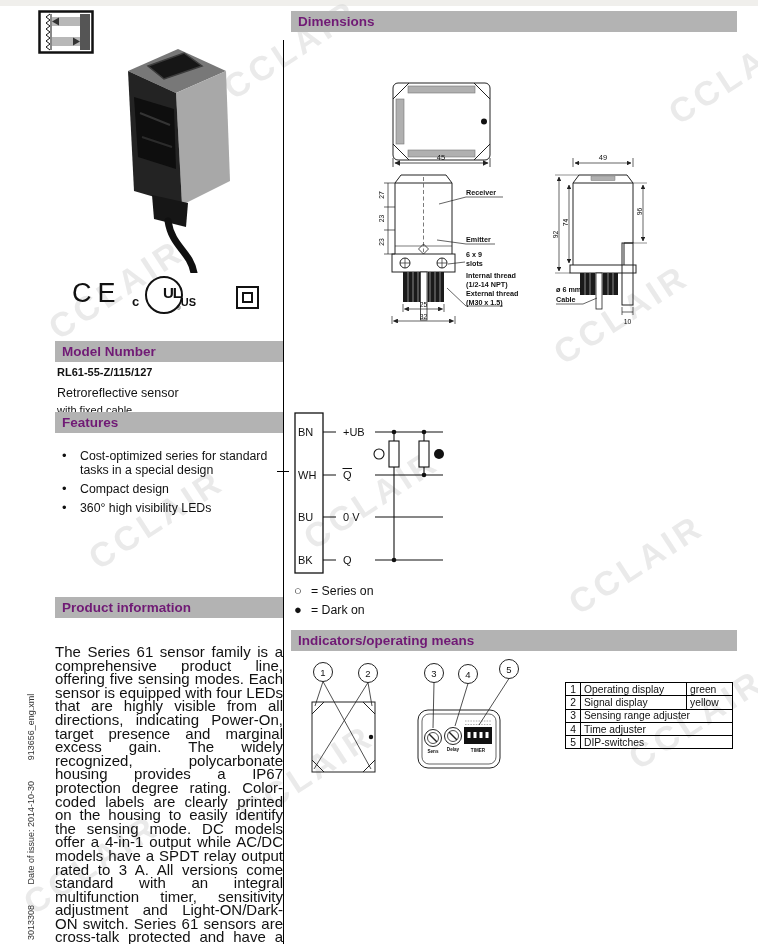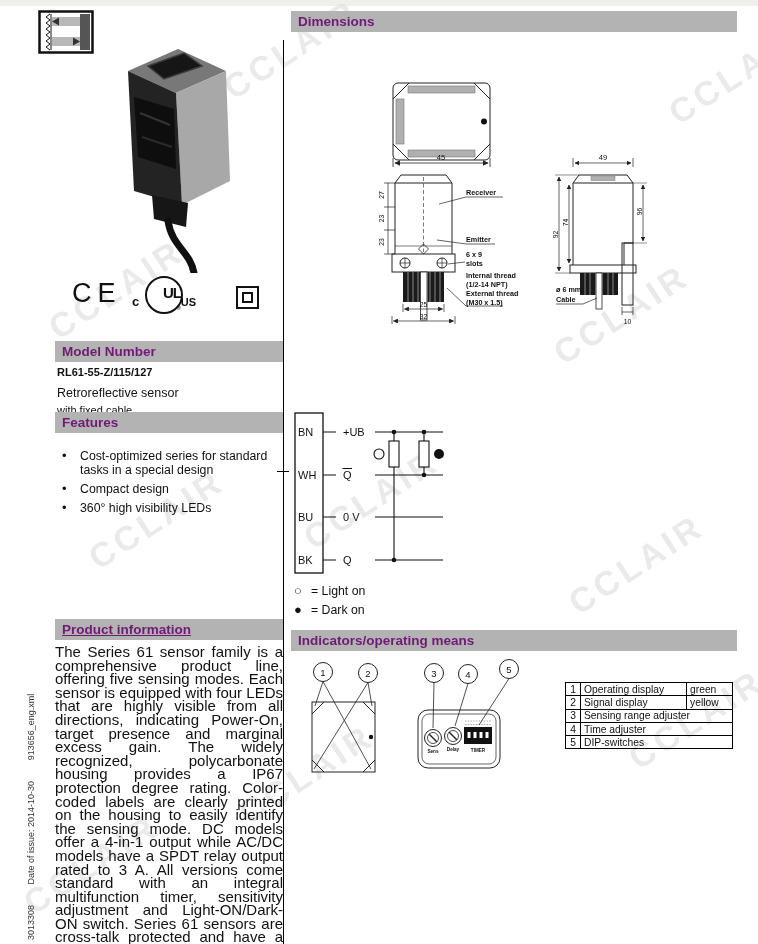--- a/index.html
+++ b/index.html
@@ -108,21 +108,21 @@
   <div class="model-type">Retroreflective sensor</div>
   <div class="model-variant">with fixed cable</div>
 
   <div class="bar bar-left" style="top:412px;">Features</div>
   <ul class="features">
     <li>Cost-optimized series for standard tasks in a special design</li>
     <li>Compact design</li>
     <li>360° high visibility LEDs</li>
   </ul>
 
-  <div class="bar bar-left" style="top:619px;text-decoration:underline;">Product information</div>
+  <div class="bar bar-left" style="top:597px;">Product information</div>
   <div class="prodinfo">The Series 61 sensor family is a comprehensive product line, offering five sensing modes. Each sensor is equipped with four LEDs that are highly visible from all directions, indicating Power-On, target presence and marginal excess gain. The widely recognized, polycarbonate housing provides a IP67 protection degree rating. Color-coded labels are clearly printed on the housing to easily identify the sensing mode. DC models offer a 4-in-1 output while AC/DC models have a SPDT relay output rated to 3 A. All versions come standard with an integral multifunction timer, sensitivity adjustment and Light-ON/Dark-ON switch. Series 61 sensors are cross-talk protected and have a high degree of resistance to ambient lighting. Each sensor can be mounted via front and rear slots, rear dovetail guide or M30 x 1.5 mounting base. Additionally, cabled sensor models provide ½" - 14 NPT internal threads for use with flexible conduit.</div>
 
   <div class="vfooter">
     <span>3013308</span>
     <span>Date of issue: 2014-10-30</span>
     <span>913656_eng.xml</span>
   </div>
 
   <div class="bar bar-right" style="top:11px;">Dimensions</div>
 
@@ -295,21 +295,21 @@
       <circle cx="103" cy="27" r="2.3"></circle>
         <circle cx="133" cy="27" r="2.3"></circle>
       <circle cx="133" cy="70" r="2.3"></circle>
         <circle cx="103" cy="155" r="2.3"></circle>
     </g>
   </svg>
 
   <div class="legend">
     <div class="row">
       <span class="sym">○</span>
-      <span>= Light on</span>
+      <span>= Series on</span>
     </div>
     <div class="row">
       <span class="sym">●</span>
       <span>= Dark on</span>
     </div>
   </div>
 
   <div class="bar bar-right" style="top:630px;">Indicators/operating means</div>
 
   <svg style="position:absolute;left:291px;top:655px;" width="270" height="125" viewBox="0 0 270 125">

